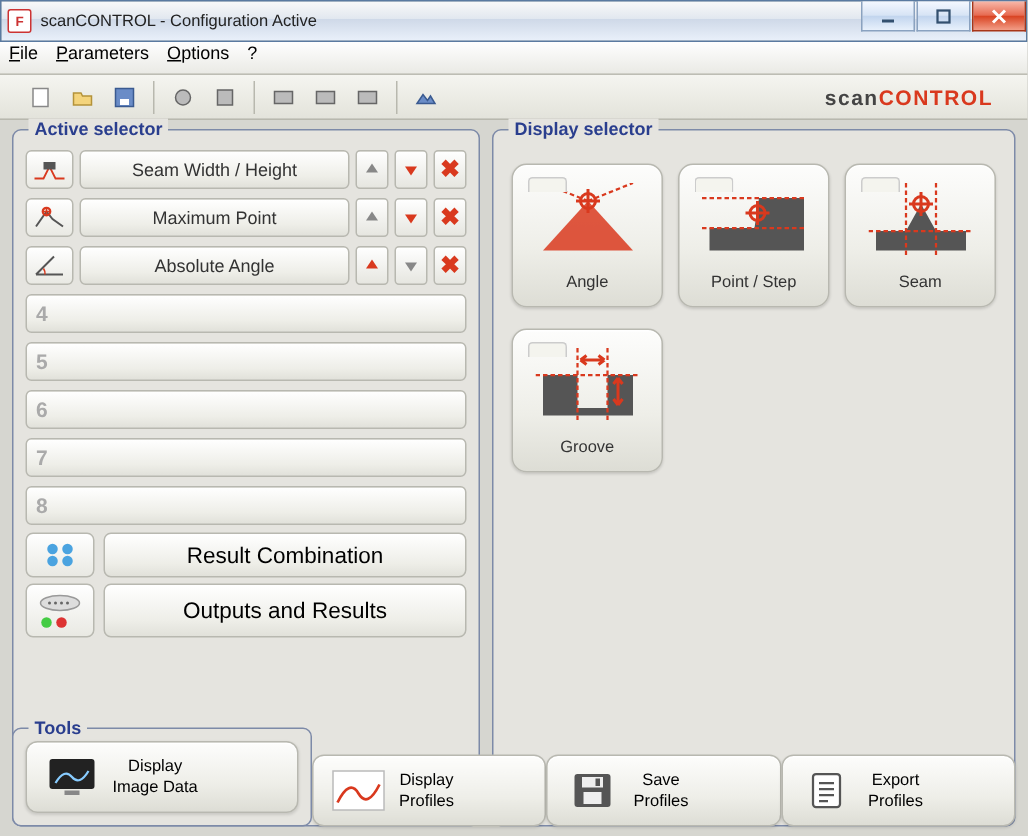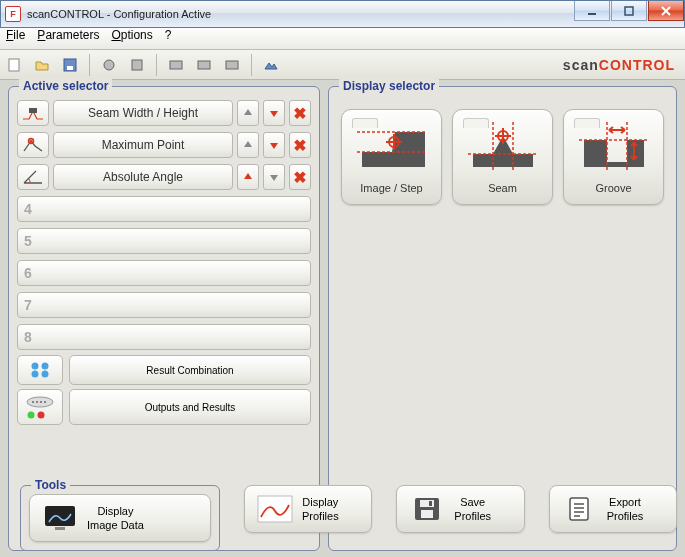--- a/index.html
+++ b/index.html
@@ -43,21 +43,21 @@
     display:flex; align-items:flex-start; padding: 0 6px;
     gap: 12px;
     font-size:12px;
   }
   .menubar span u { text-decoration: underline; }
   
   .toolbar {
     height: 30px;
     background: linear-gradient(#f5f5f0,#e3e3db);
     border-bottom:1px solid #b8b8ae;
-    display:flex;align-items:center;padding:0 2px;gap:4px;
+    display:flex;align-items:center;padding:0 15px;gap:4px;
   }
   .tb-btn {
     width: 24px; height: 24px; border:1px solid transparent;
     border-radius:3px;display:flex;align-items:center;justify-content:center;
     color:#555;
   }
   .tb-sep { width:1px;height:22px;background:#b8b8ae;margin:0 3px;}
   .brand { margin-left:auto; font-weight:bold; letter-spacing:1px; padding-right:8px; font-size:14px;}
   .brand .s1{color:#444;} .brand .s2{color:#d9391e;}
   
@@ -109,21 +109,21 @@
   .ctrl-btn.del { color:#d9391e; font-size:16px;}
   
   .wide-row { display:flex;gap:6px;margin-top:4px;}
   .wide-row .icon-box {
     width:46px;height:30px;border:1px solid #b8b8b0;border-radius:5px;
     background:linear-gradient(#fff,#e9e9e3);display:flex;align-items:center;justify-content:center;
   }
   .wide-row .label-box {
     flex:1;height:30px;border:1px solid #b8b8b0;border-radius:5px;
     background:linear-gradient(#fff,#eeeee8 70%,#e1e1da);
-    display:flex;align-items:center;justify-content:center;font-size:10px;
+    display:flex;align-items:center;justify-content:center;font-size:15px;
   }
   
   .prog-selector { flex:1;}
   .sel-grid { display:grid;grid-template-columns:repeat(3,1fr);gap:14px 10px;padding:10px 4px;}
   .sel-btn {
     height: 96px;
     border:1px solid #b8b8b0;border-radius:10px;
     background:linear-gradient(#fdfdfc,#eeeee8 60%,#ddddd5);
     display:flex;flex-direction:column;align-items:center;justify-content:flex-end;
     padding:8px 6px 10px; position:relative;
@@ -358,36 +358,52 @@
     </div>
 
   </div>
 
   <div class="right-col">
     <div class="fieldset prog-selector">
       <div class="legend">Display selector</div>
       <div class="sel-grid">
 
 
+        <div class="sel-btn">
+          <div class="folder-tab"></div>
+          <div class="sel-ico">
+            <svg width="70" height="50">
+                <path d="M5 45 L35 12 L65 45 Z" fill="#d9391e" opacity="0.85"></path>
+                <g stroke="#d9391e" stroke-width="1.5" stroke-dasharray="3 2">
+                  <path d="M35 12 L5 0 M35 12 L65 0"></path>
+                </g>
+                <g stroke="#d9391e" stroke-width="2" fill="none">
+                  <circle cx="35" cy="12" r="5"></circle>
+                  <path d="M35 4v16M27 12h16"></path>
+                </g>
+              </svg>
+          </div>
+          <div class="sel-label">Angle</div>
+        </div>
 
         <div class="sel-btn">
           <div class="folder-tab"></div>
           <div class="sel-ico">
             <svg width="70" height="50">
                 <path d="M5 45 L5 30 L35 30 L38 10 L68 10 L68 45 Z" fill="#555"></path>
                 <g stroke="#d9391e" stroke-width="1.5" stroke-dasharray="3 2">
                   <path d="M0 30h70M0 10h70"></path>
                 </g>
                 <g stroke="#d9391e" stroke-width="2" fill="none">
                   <circle cx="37" cy="20" r="5"></circle>
                   <path d="M37 12v16M29 20h16"></path>
                 </g>
               </svg>
           </div>
-          <div class="sel-label">Image / Step</div>
+          <div class="sel-label">Point / Step</div>
         </div>
 
 
         <div class="sel-btn">
           <div class="folder-tab"></div>
           <div class="sel-ico">
             <svg width="70" height="50">
                 <path d="M5 45 L5 32 L25 32 L35 14 L45 32 L65 32 L65 45 Z" fill="#555"></path>
                 <g stroke="#d9391e" stroke-width="1.5" stroke-dasharray="3 2">
                   <path d="M25 0v50M45 0v50M0 32h70"></path>
@@ -416,21 +432,21 @@
               </svg>
           </div>
           <div class="sel-label">Groove</div>
         </div>
       </div>
     </div>
 
   </div>
 </div>
 
-<div style="position:absolute;left:20px;right:8px;bottom:6px;display:flex;gap:24px;">
+<div style="position:absolute;left:8px;right:8px;bottom:6px;display:flex;gap:0;align-items:flex-end;">
   <div class="fieldset tools-fs" style="flex:0 0 200px;">
     <div class="legend">Tools</div>
     <div class="tool-btn">
       <div class="tool-ico">
         <svg width="34" height="28">
             <rect x="2" y="2" width="30" height="20" rx="2" fill="#222"></rect>
             <path d="M6 18 Q12 8 17 14 T28 10" stroke="#8cf" stroke-width="1.5" fill="none"></path>
             <rect x="12" y="23" width="10" height="3" fill="#888"></rect>
           </svg>
       </div>

